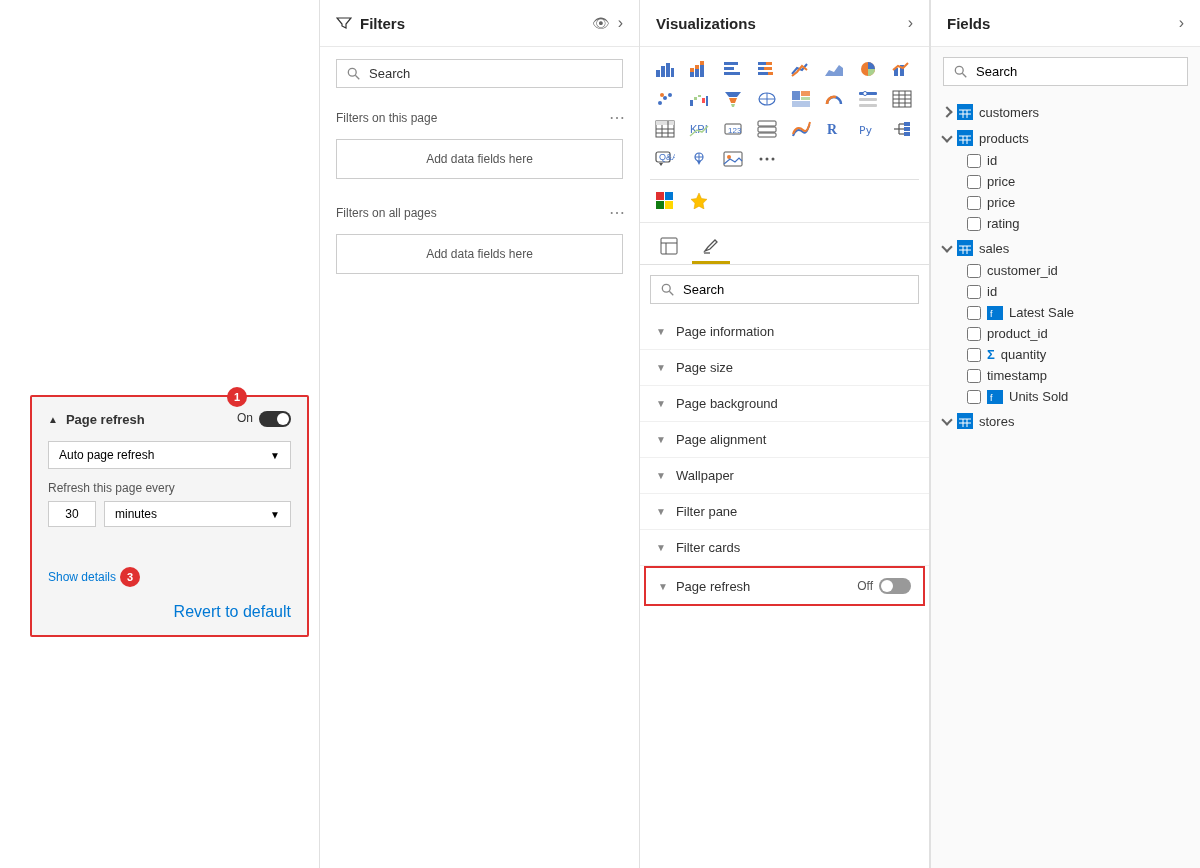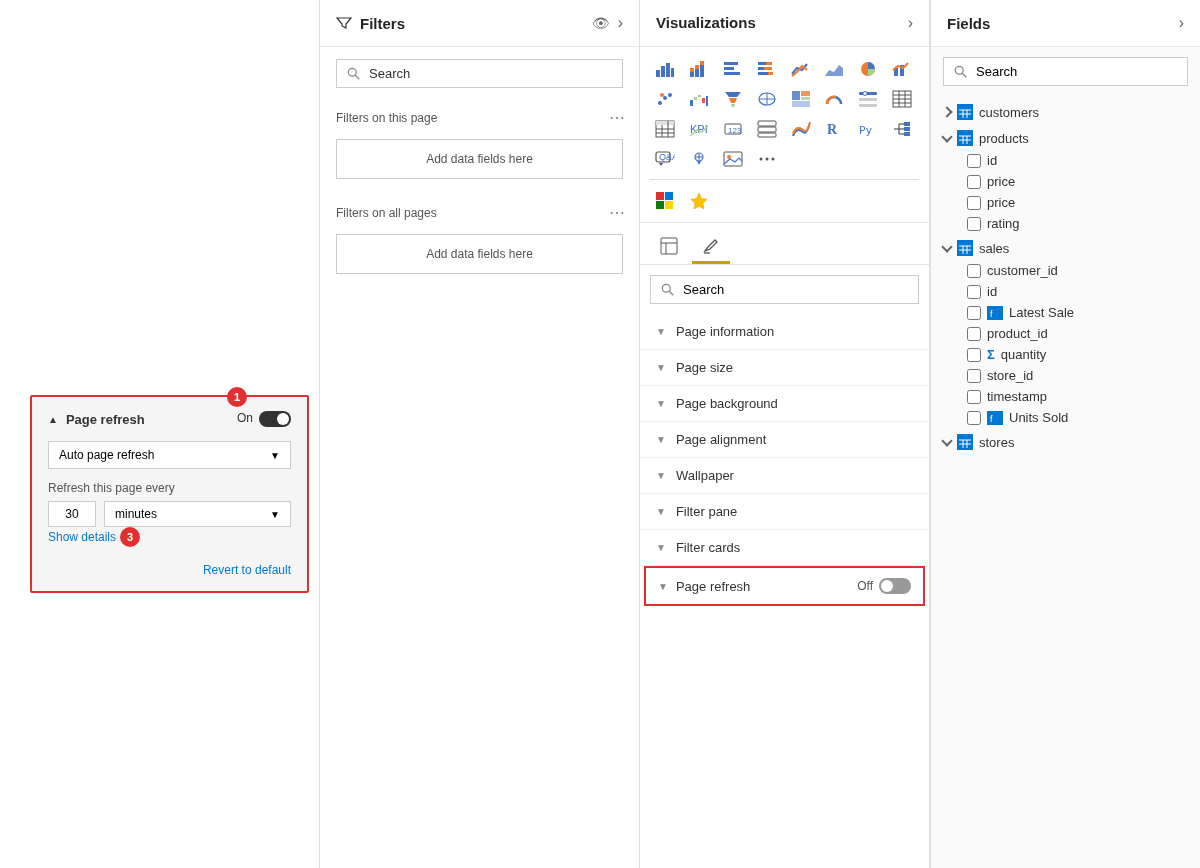--- a/index.html
+++ b/index.html
@@ -158,21 +158,21 @@
       color: #0078d4;
       font-size: 12px;
       cursor: pointer;
       display: flex;
       align-items: center;
       gap: 4px;
     }
 
     .revert-link {
       color: #0078d4;
-      font-size: 12px;
+      font-size: 16px;
       cursor: pointer;
       text-align: right;
       margin-top: 16px;
     }
 
     
     .filters-panel {
       width: 320px;
       background: white;
       border-right: 1px solid #e0e0e0;
@@ -245,20 +245,21 @@
       width: 290px;
       background: white;
       border-right: 1px solid #e0e0e0;
       flex-shrink: 0;
       display: flex;
       flex-direction: column;
     }
 
     .viz-header {
       display: flex;
+      align-items: center;
       padding: 14px 16px;
       border-bottom: 1px solid #e8e8e8;
     }
 
     .viz-icons-grid {
       padding: 8px 10px;
       display: grid;
       grid-template-columns: repeat(8, 1fr);
       gap: 2px;
       border-bottom: 1px solid #e8e8e8;
@@ -512,21 +513,21 @@
 
     <div class="field-label">Refresh this page every</div>
     <div class="refresh-row">
       <input class="number-input" type="text" value="30" style="">
       <div class="time-select">
         <span>minutes</span>
         <span style="font-size:10px;">▼</span>
       </div>
     </div>
 
-    <div style="display:flex; gap:4px; margin-bottom:8px;">
+    <div style="display:flex; gap:4px; margin-bottom:8px;margin-top:40px;">
       <span class="show-details-link">Show details</span>
       <span class="badge" style="display:inline-flex;">3</span>
     </div>
 
     <div class="revert-link">Revert to default</div>
   </div>
 </div>
 
 <div class="filters-panel">
   <div class="panel-header">
@@ -972,24 +973,20 @@
         <input type="checkbox" style="">
         <span>product_id</span>
       </div>
       <div class="tree-item">
         <input type="checkbox" style="">
         <span class="sigma-icon">Σ</span>
         <span>quantity</span>
       </div>
       <div class="tree-item">
         <input type="checkbox" style="">
-        <span>store_id</span>
-      </div>
-      <div class="tree-item">
-        <input type="checkbox" style="">
         <span>timestamp</span>
       </div>
       <div class="tree-item">
         <input type="checkbox" style="">
         <span class="calc-icon">
           <svg width="12" height="12" viewBox="0 0 12 12">
               <rect fill="#0078d4" width="12" height="12"></rect>
               <text x="1" y="10" fill="white" font-size="9" font-family="sans-serif">f</text>
             </svg>
         </span>

